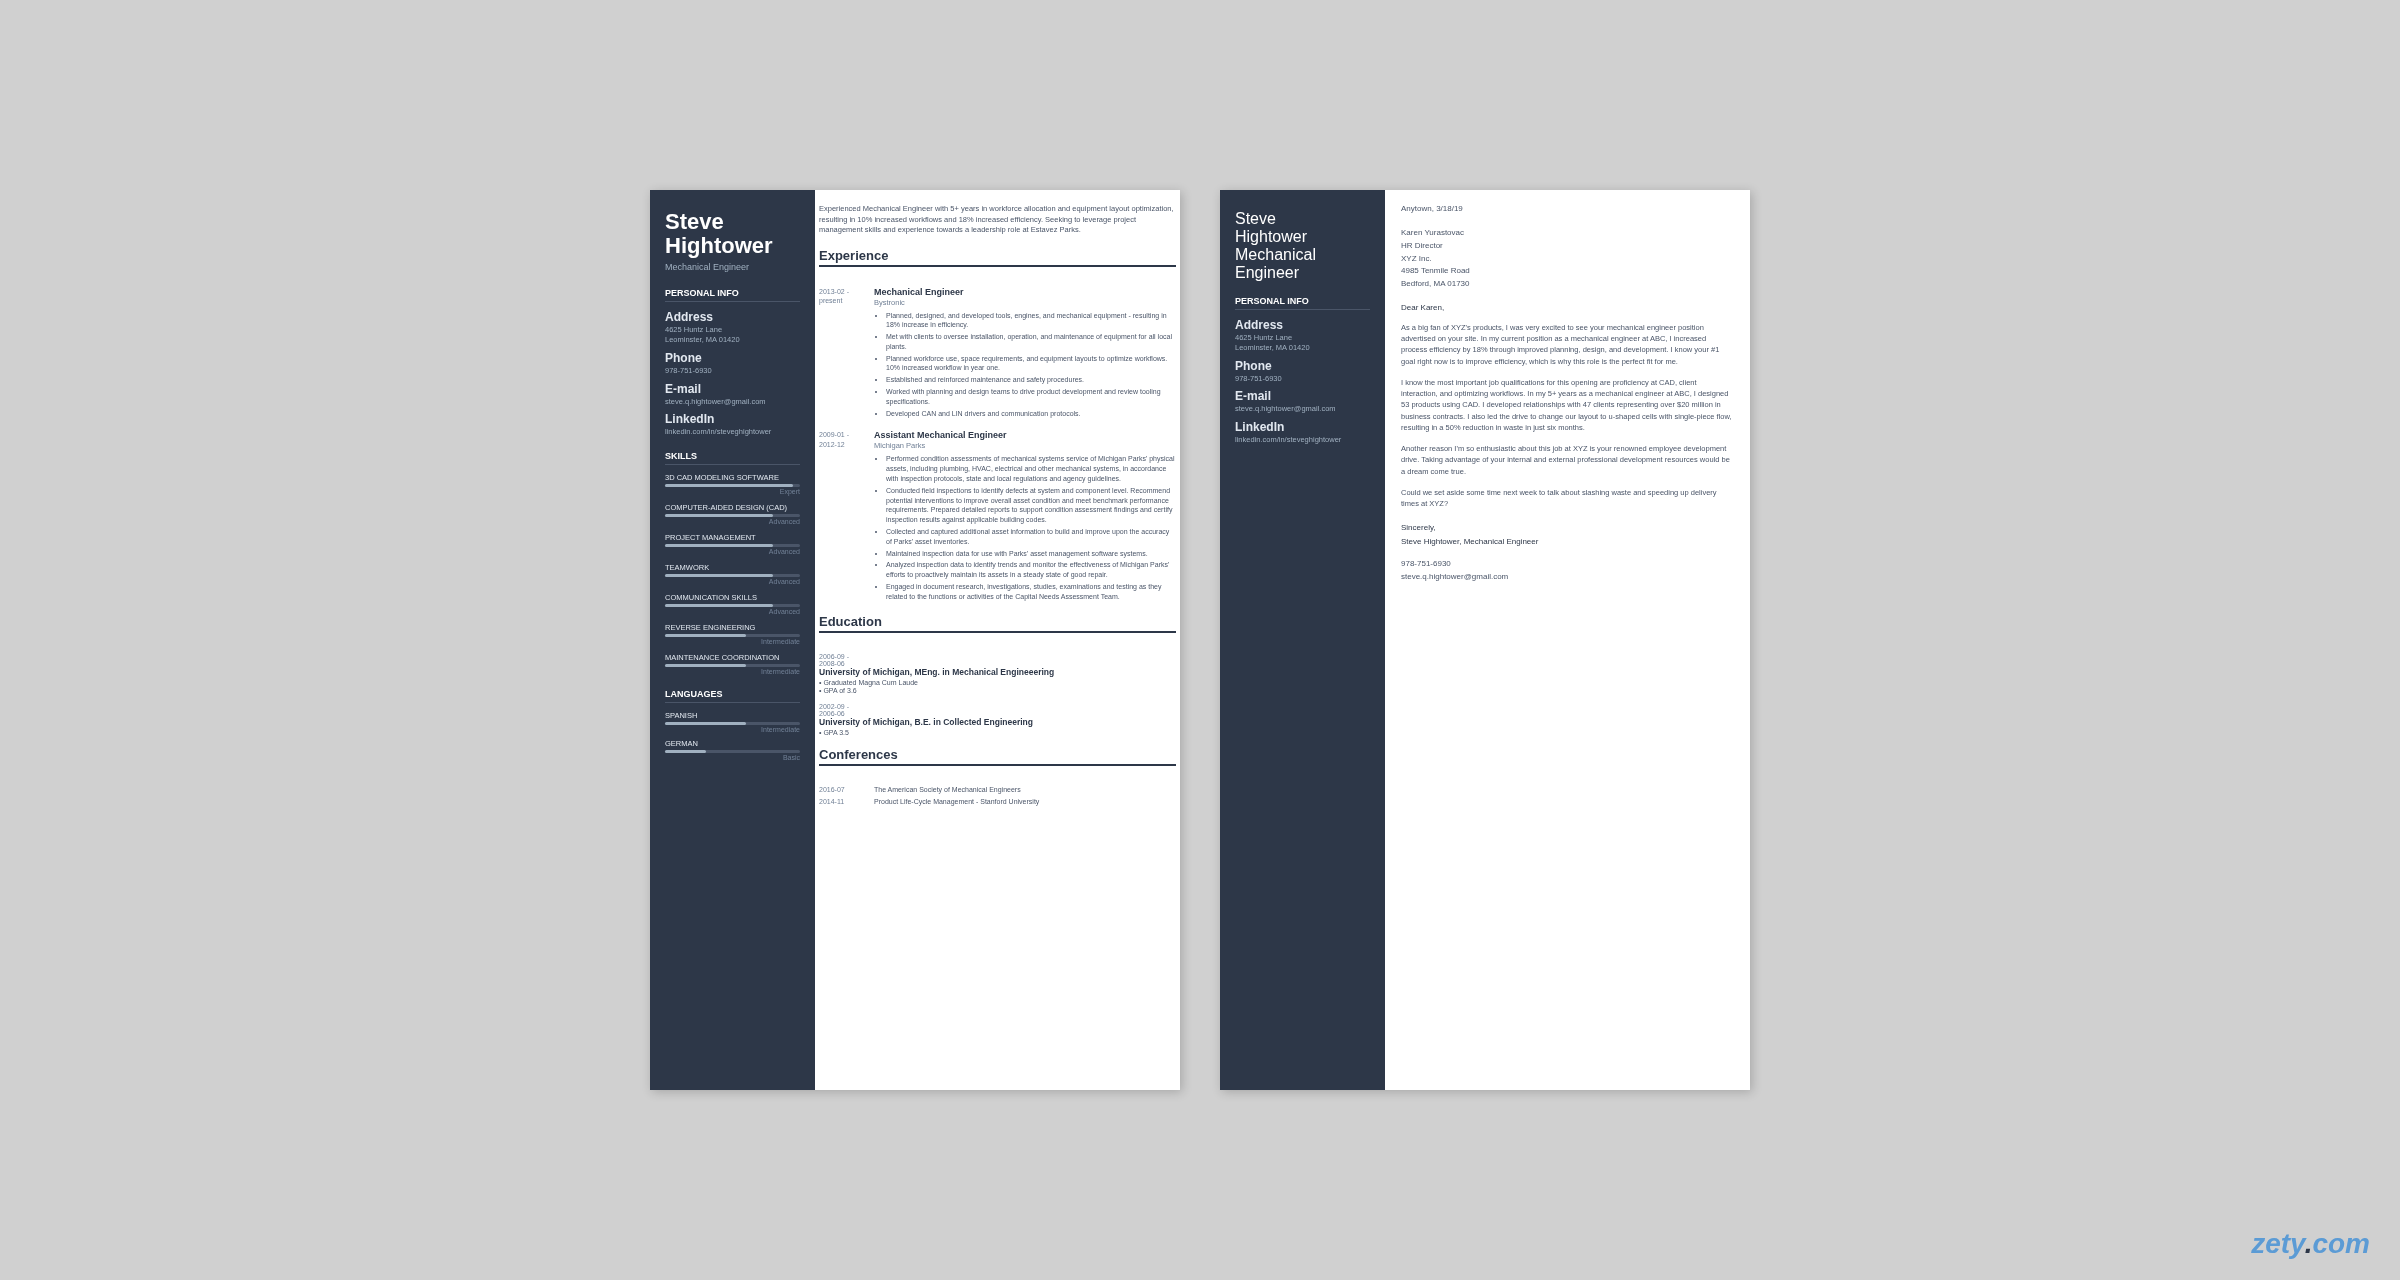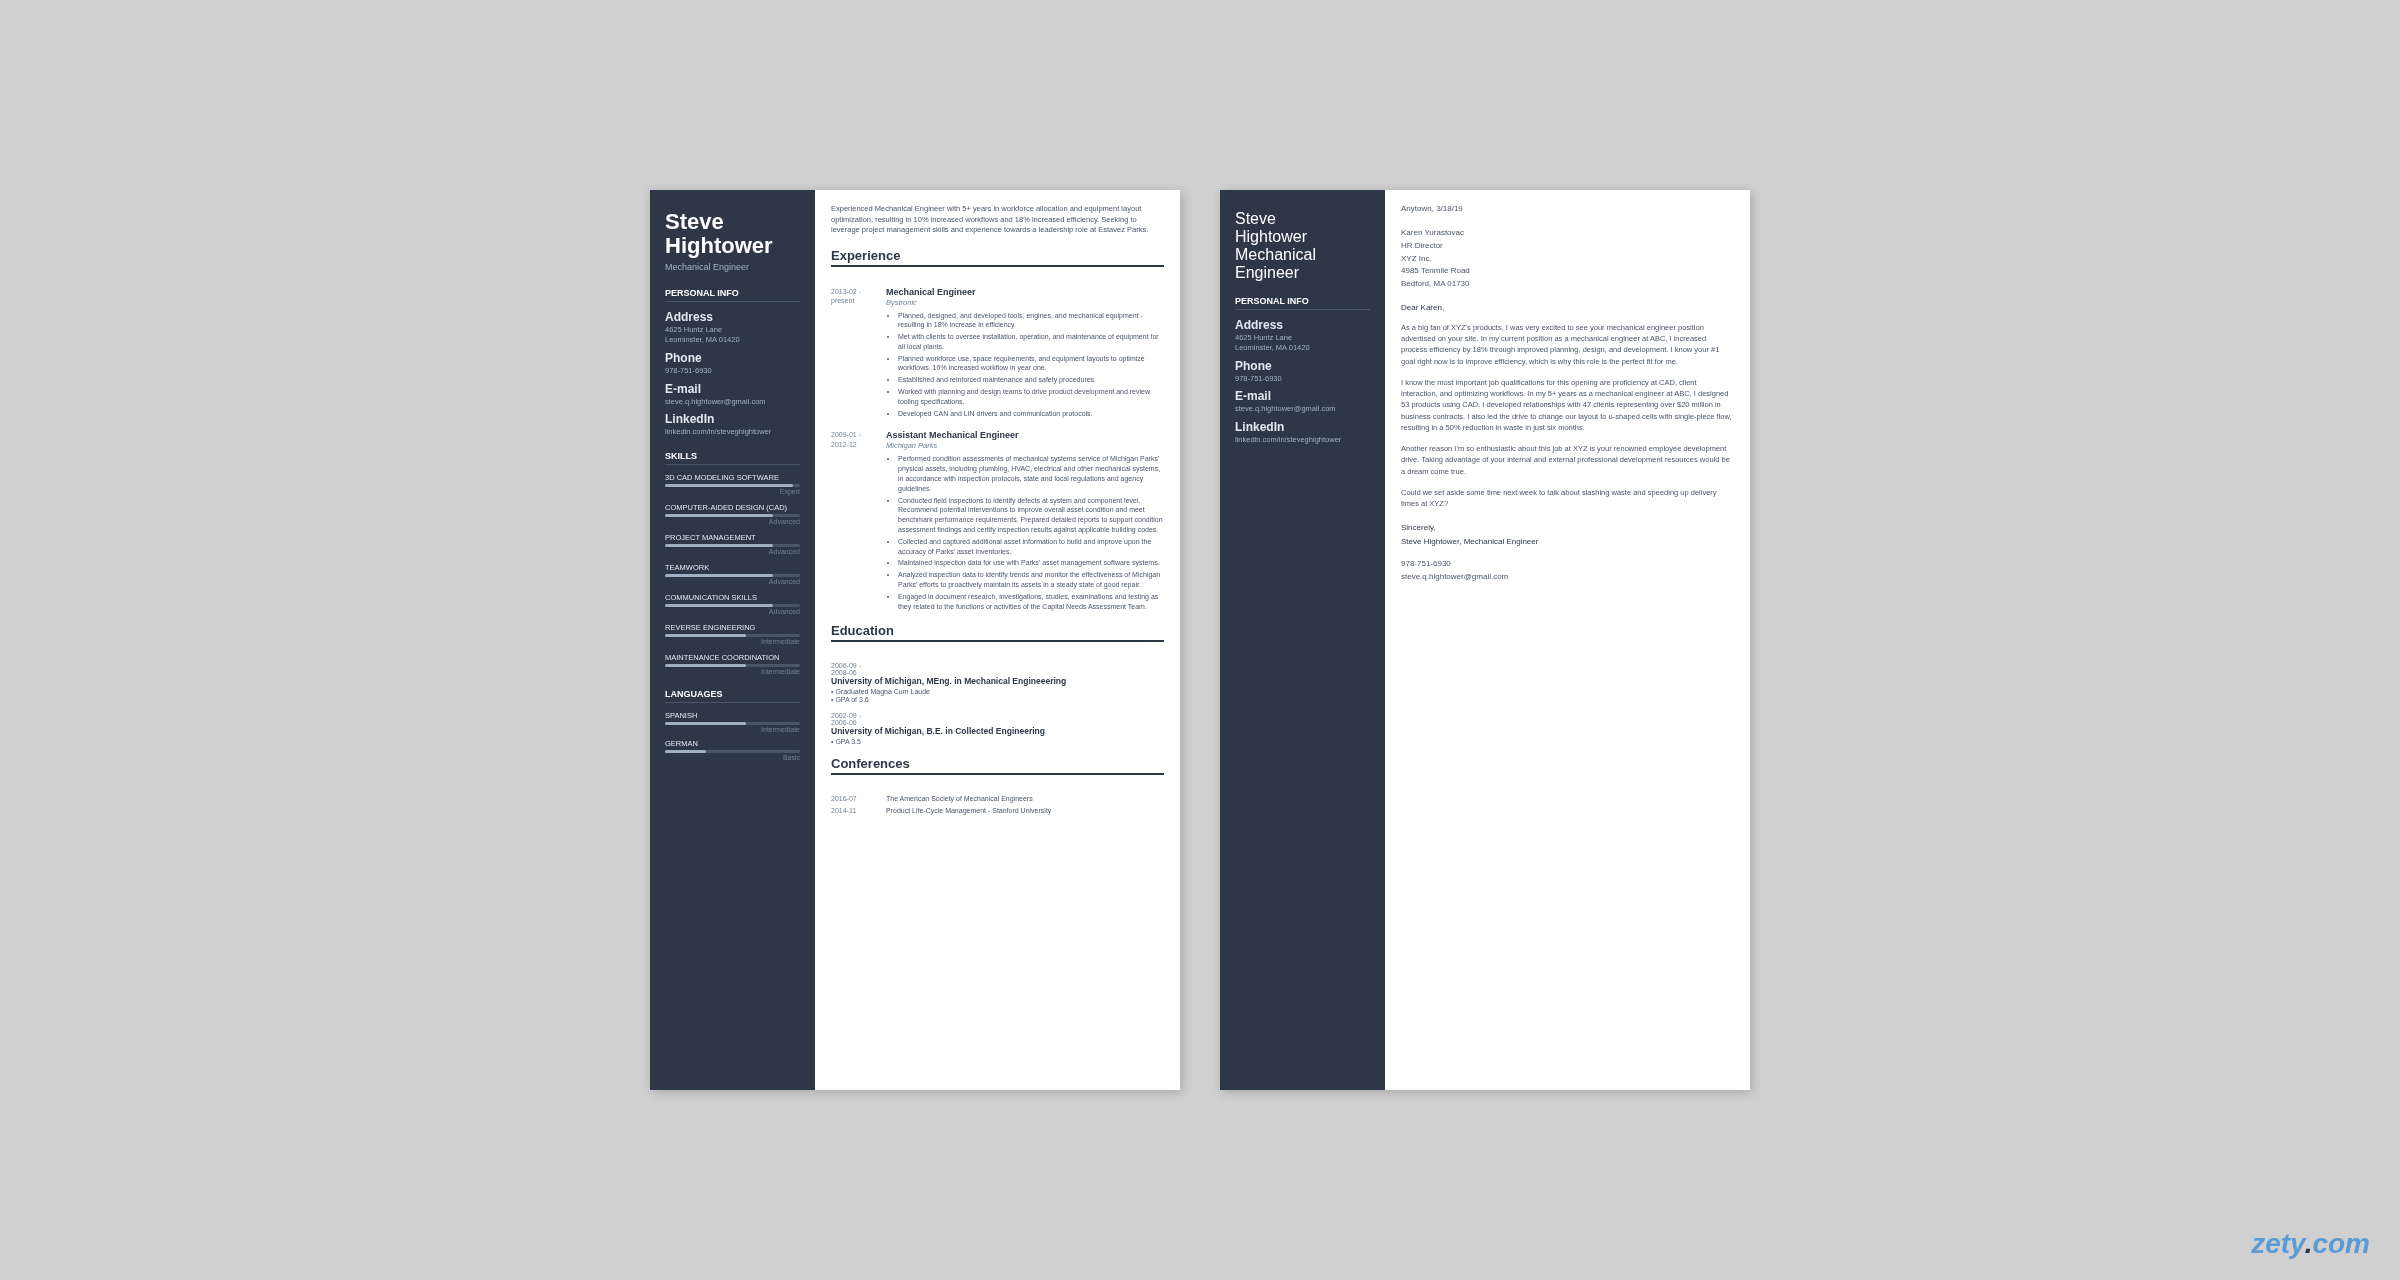--- a/index.html
+++ b/index.html
@@ -94,21 +94,21 @@
     .lang-name {
       font-size: 7.5px;
       color: #e2e8f0;
       text-transform: uppercase;
       margin-top: 6px;
       margin-bottom: 2px;
     }
     
     .resume-main {
       flex: 1;
-      padding: 14px 16px;
+      padding: 14px 4px;
     }
     .resume-summary {
       font-size: 7.5px;
       color: #4a5568;
       line-height: 1.4;
       margin-bottom: 12px;
     }
     .main-section-title {
       font-size: 13px;
       font-weight: 700;
@@ -132,21 +132,20 @@
     .exp-content { flex: 1; }
     .exp-job-title {
       font-size: 9px;
       font-weight: 700;
       color: #2d3748;
       margin-bottom: 1px;
     }
     .exp-company {
       font-size: 7.5px;
       color: #718096;
-      font-style: italic;
       margin-bottom: 4px;
     }
     .exp-bullets {
       list-style: disc;
       padding-left: 12px;
     }
     .exp-bullets li {
       font-size: 7px;
       color: #4a5568;
       line-height: 1.4;

